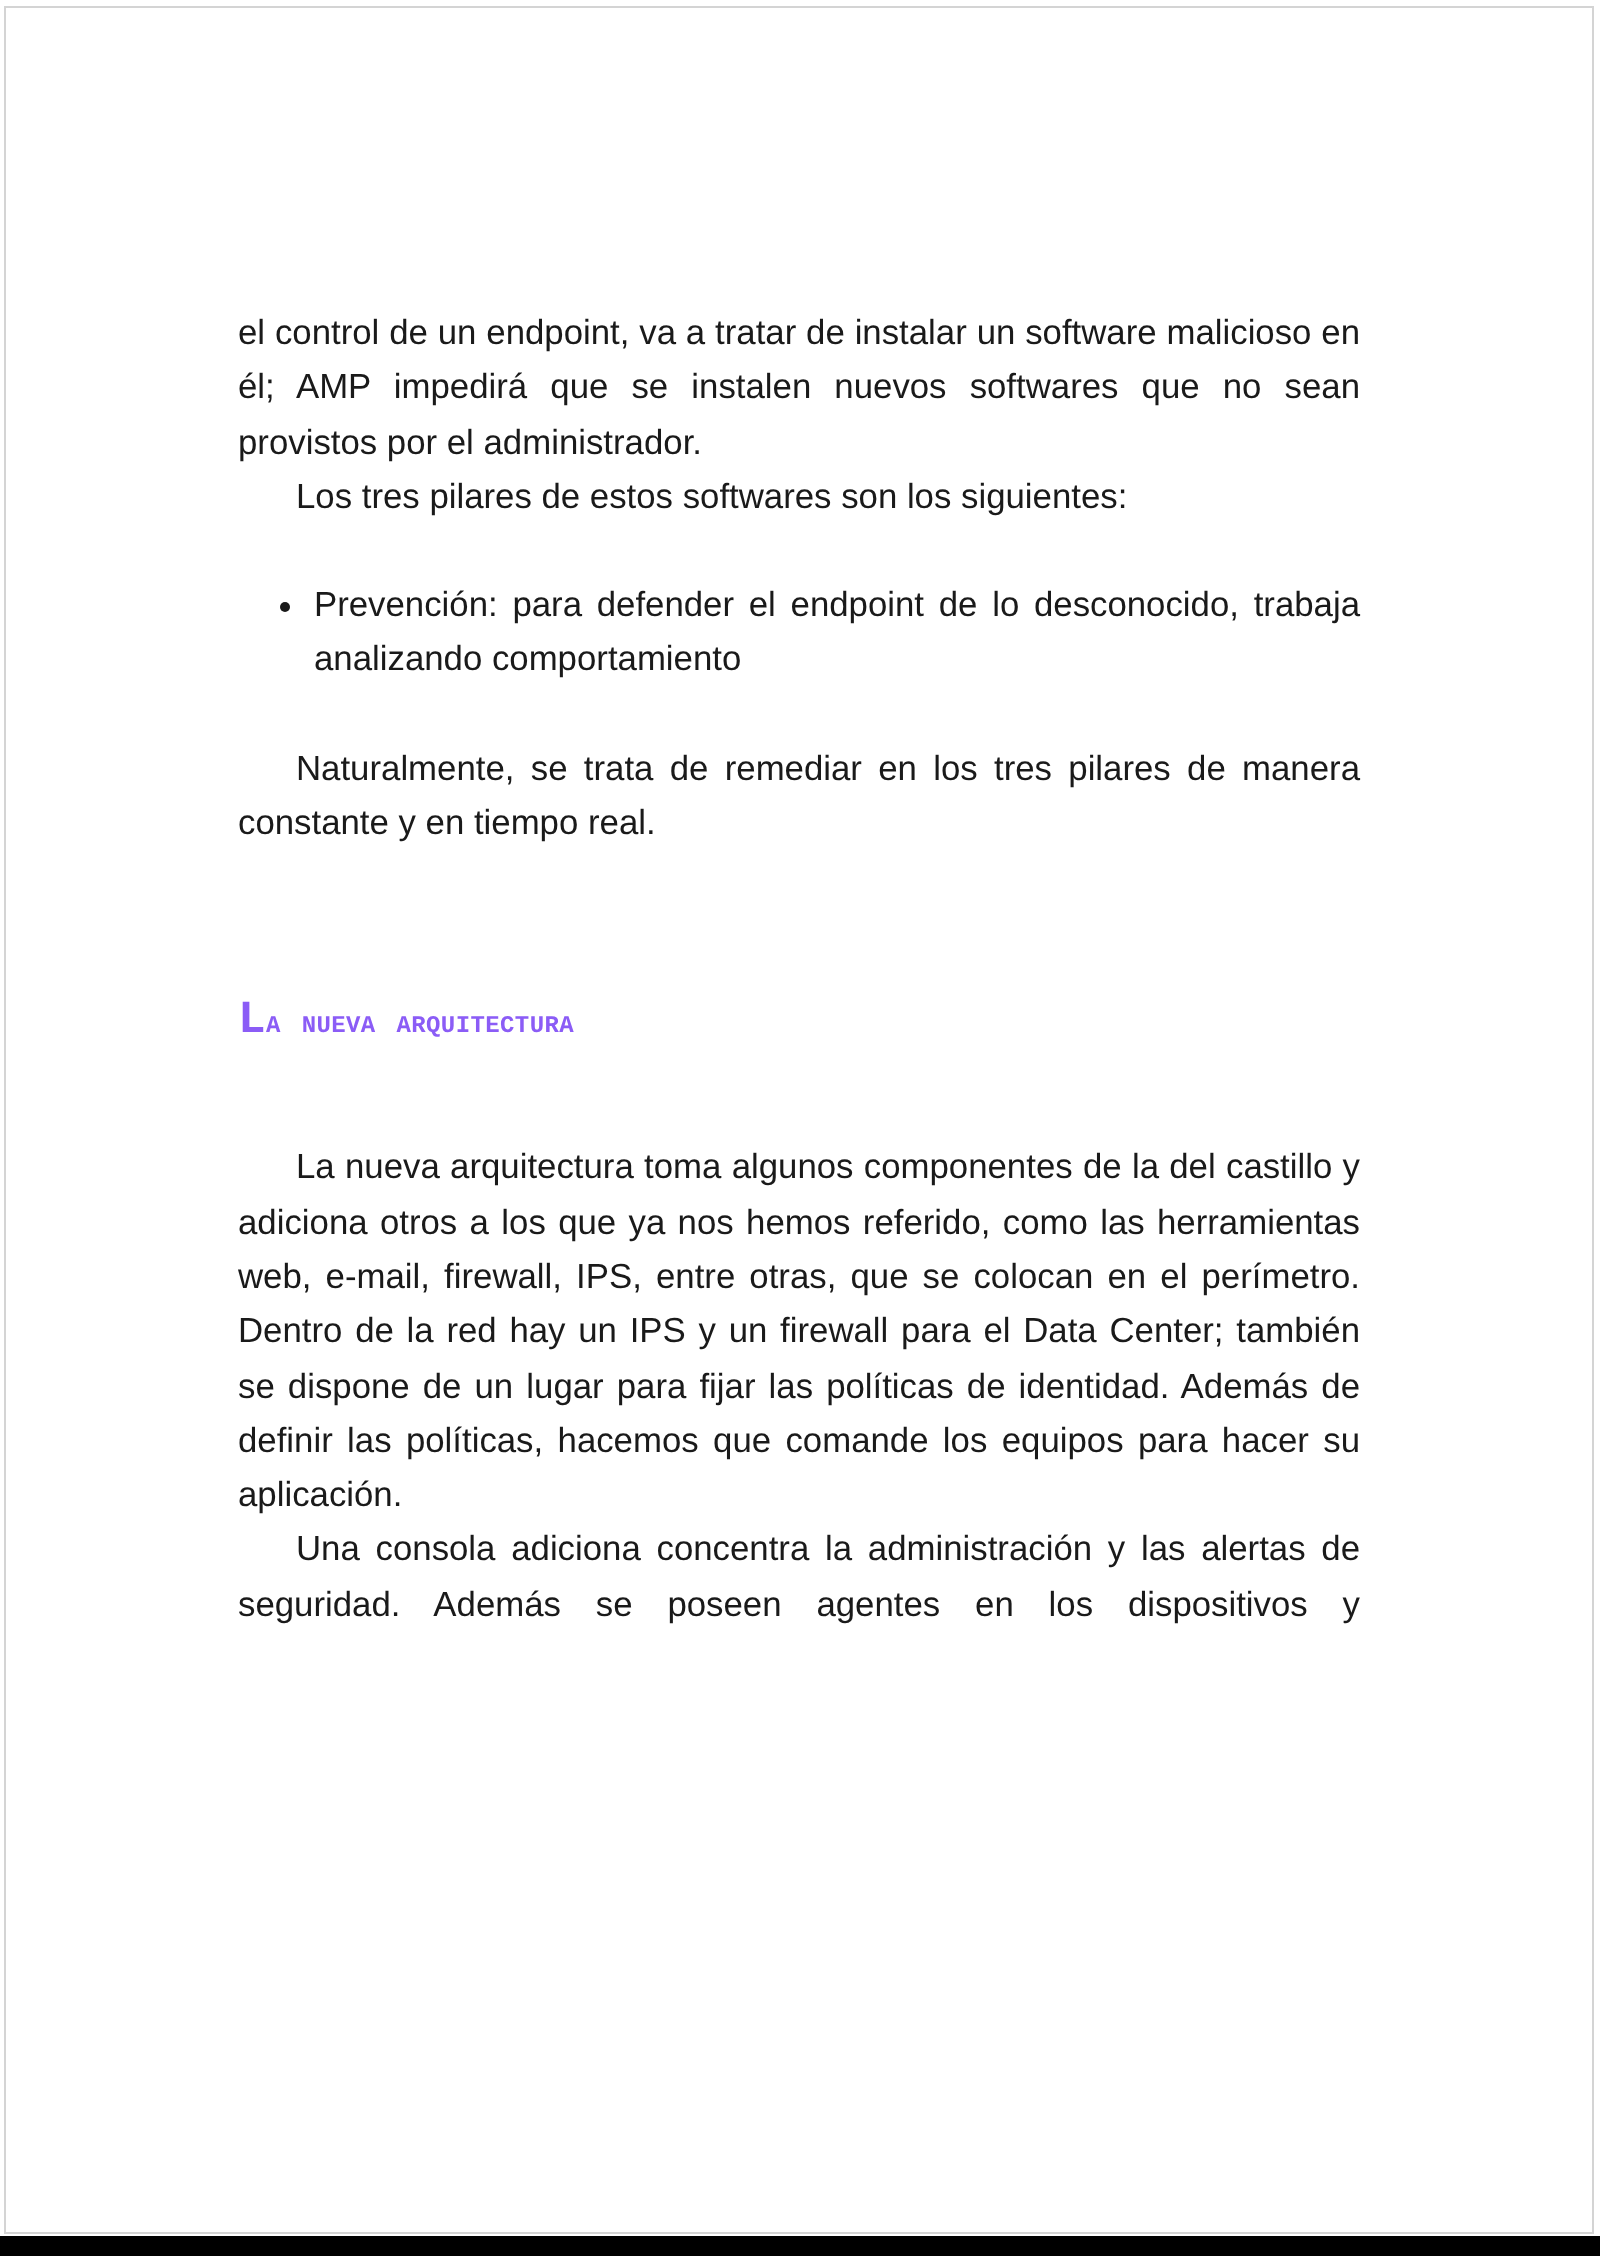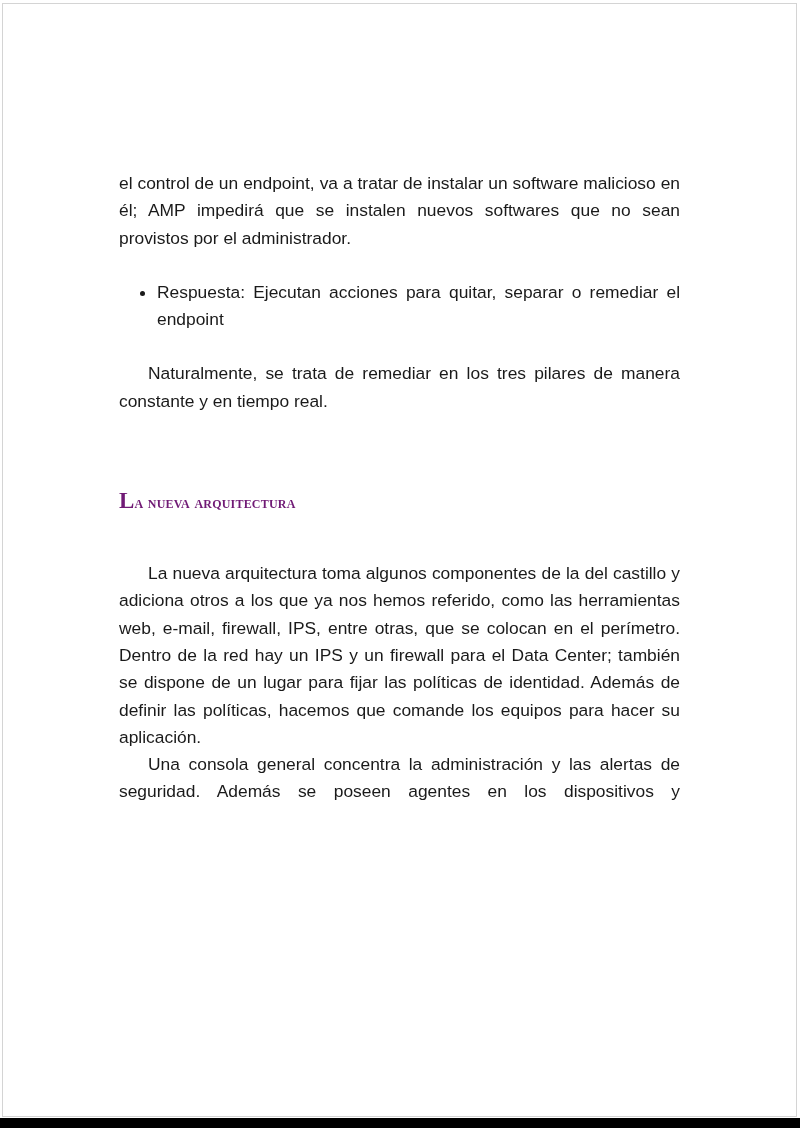--- a/index.html
+++ b/index.html
@@ -3,54 +3,55 @@
 <meta charset="utf-8">
 <style>
   html, body { margin: 0; padding: 0; background: #ffffff; }
   body { width: 800px; height: 1128px; position: relative; overflow: hidden; }
   .page {
     position: absolute; left: 2px; top: 3px; width: 795px; height: 1114px;
     border: 1px solid #d4d4d4; background: #fff; box-sizing: border-box;
   }
   .bottom-bar { position: absolute; left: 0; top: 1118px; width: 800px; height: 10px; background: #000; }
   .content {
-    position: absolute; left: 119px; top: 170px; width: 561px;
+    position: absolute; left: 119px; top: 153px; width: 561px;
     font-family: "Liberation Sans", sans-serif; font-size: 17.4px; line-height: 27.3px; color: #1a1a1a;
   }
   p { margin: 0; text-align: justify; }
   p.indent { text-indent: 29px; }
   ul { margin: 0; padding: 0; list-style: none; }
   ul.pillars { margin-top: 27px; margin-bottom: 27px; }
   ul.pillars li { position: relative; padding-left: 38px; text-align: justify; }
   ul.pillars li::before {
     content: ""; position: absolute; left: 21px; top: 12px; width: 5px; height: 5px;
     border-radius: 50%; background: #1a1a1a;
   }
   h2 {
     margin: 72px 0 0 0; height: 27px;
-    font-family: Liberation Serif, serif; font-weight: bold; color: #701a75;
+    font-family: Liberation Mono, monospace; font-weight: bold; color: #8b5cf6;
     font-size: 17px; line-height: 27px; font-variant: small-caps; letter-spacing: 0.2px;
   }
   h2 .first { font-size: 23px; }
   .after-heading { margin-top: 46px; }
 </style>
 </head>
 <body>
 
 <div class="page">
 </div>
 
 <div class="content">
   <p>el control de un endpoint, va a tratar de instalar un software malicioso en él; AMP impedirá que se instalen nuevos softwares que no sean provistos por el administrador.</p>
+  <p class="indent">Los tres pilares de estos softwares son los siguientes:</p>
 
   <ul class="pillars">
-    <li>Respuesta: Ejecutan acciones para quitar, separar o remediar el endpoint</li>
+    <li>Prevención: para defender el endpoint de lo desconocido, trabaja analizando comportamiento</li>
   </ul>
 
   <p class="indent">Naturalmente, se trata de remediar en los tres pilares de manera constante y en tiempo real.</p>
 
   <h2><span class="first">L</span><span>a nueva arquitectura</span></h2>
 
   <p class="indent after-heading">La nueva arquitectura toma algunos componentes de la del castillo y adiciona otros a los que ya nos hemos referido, como las herramientas web, e-mail, firewall, IPS, entre otras, que se colocan en el perímetro. Dentro de la red hay un IPS y un firewall para el Data Center; también se dispone de un lugar para fijar las políticas de identidad. Además de definir las políticas, hacemos que comande los equipos para hacer su aplicación.</p>
-  <p class="indent" style="text-align-last: justify;">Una consola general concentra la administración y las alertas de seguridad. Además se poseen agentes en los dispositivos y</p>
+  <p class="indent" style="text-align-last: justify;">Una consola adiciona concentra la administración y las alertas de seguridad. Además se poseen agentes en los dispositivos y</p>
 </div>
 
 <div class="bottom-bar"></div>
 
 </body></html>

